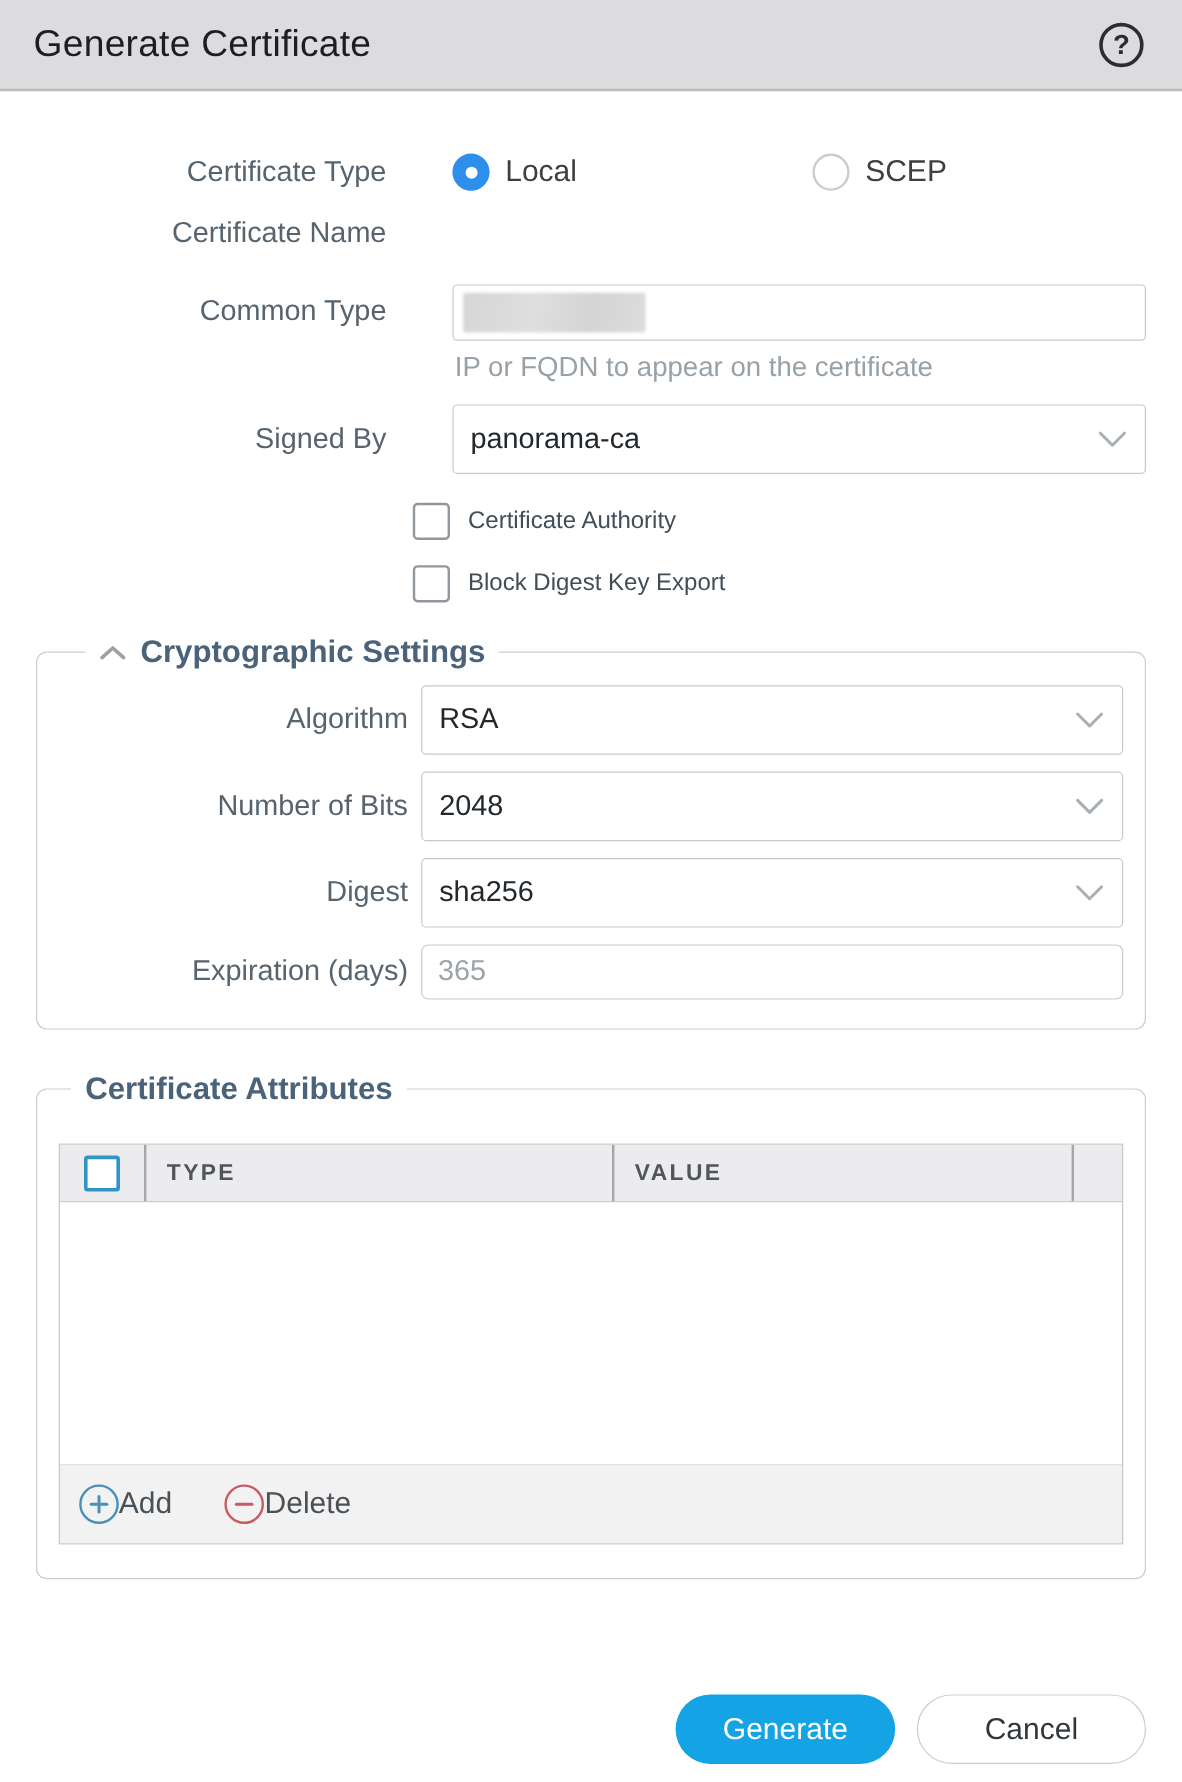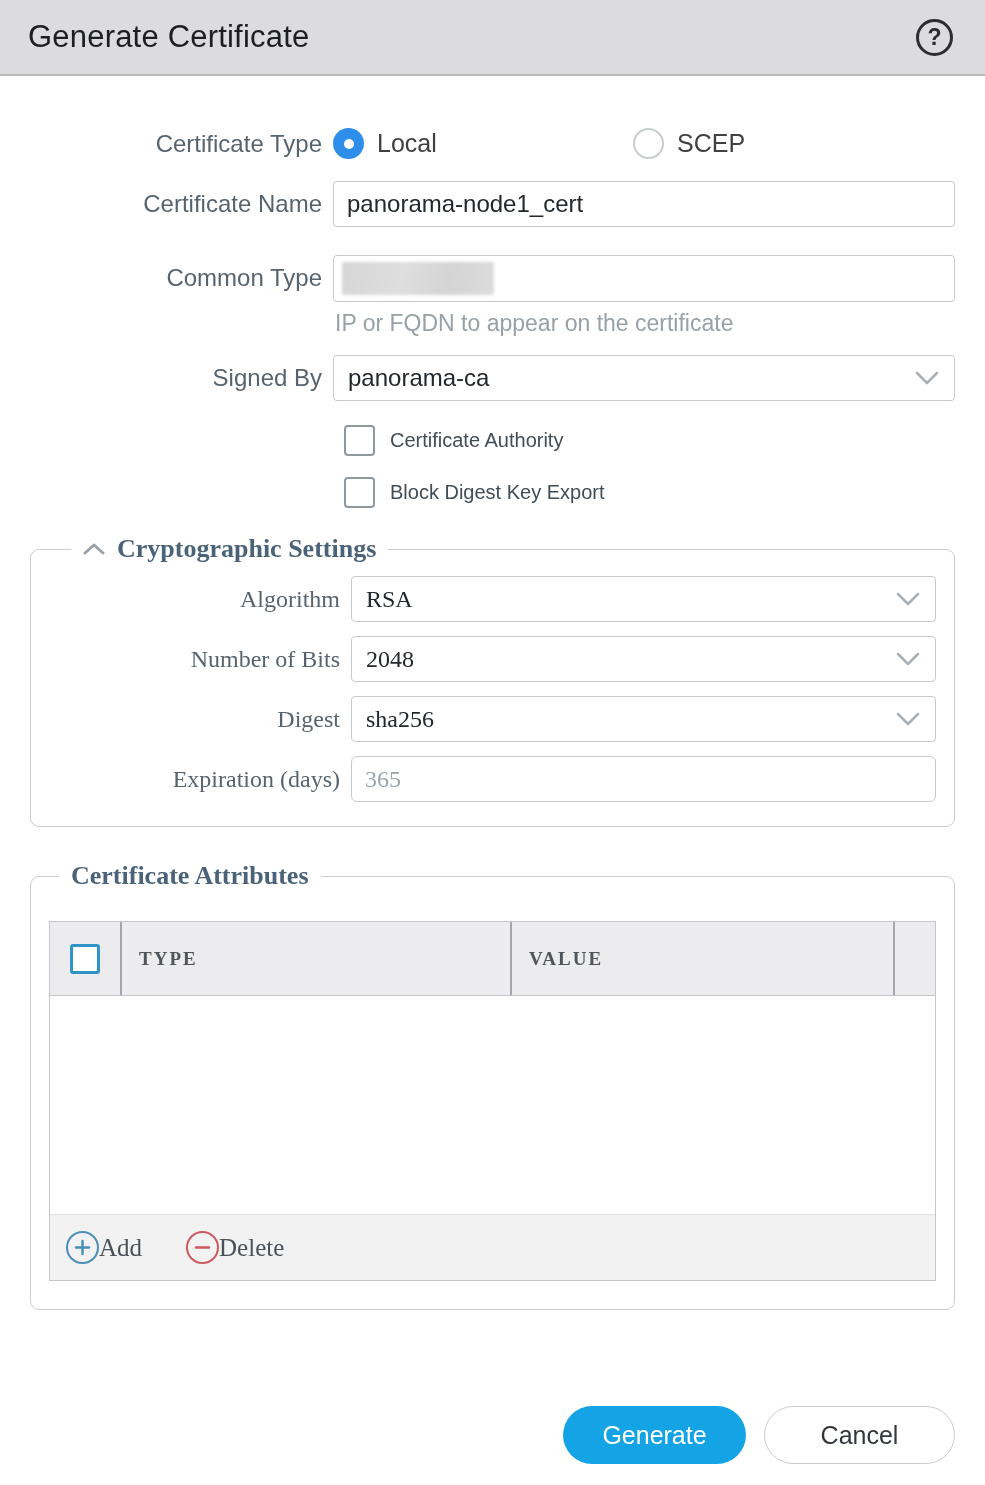--- a/index.html
+++ b/index.html
@@ -20,21 +20,21 @@
   }
   .dialog-title { font-size: 31px; color: #1c1e20; letter-spacing: 0.2px; }
   .help-icon {
     width: 37px; height: 37px; border: 3px solid #2b2d2f; border-radius: 50%;
     display: flex; align-items: center; justify-content: center;
     font-size: 23px; font-weight: bold; color: #2b2d2f; cursor: pointer;
   }
 
   
   .form-area { padding-top: 52px; }
-  .form-row { display: flex; align-items: center; margin-bottom: 22px; }
+  .form-row { display: flex; align-items: center; margin-bottom: 22px; gap: 44px; }
   .label-col {
     width: 333px; flex: none; text-align: right; padding-right: 11px;
     color: #57646f; font-size: 24px;
   }
   .control-col { flex: 1; margin-right: 30px; }
 
   .text-input {
     width: 100%; height: 46px; border: 1.5px solid #c6cacd; border-radius: 4px;
     font-family: inherit; font-size: 24px; color: #23282c; padding: 0 13px;
     outline: none; background: #fff;
@@ -68,48 +68,48 @@
     margin-left: 344px; margin-bottom: 21px; cursor: pointer;
   }
   .checkbox-box {
     width: 31px; height: 31px; border: 2.5px solid #8f989f; border-radius: 4px;
     background: #fff; flex: none;
   }
   .checkbox-label { font-size: 20px; color: #414d57; }
 
   
   .select-box {
-    height: 46px; border: 1.5px solid #c6cacd; border-radius: 4px; background: #fff;
+    height: 58px; border: 1.5px solid #c6cacd; border-radius: 4px; background: #fff;
     display: flex; align-items: center; justify-content: space-between;
     padding: 0 14px; font-size: 24px; color: #23282c; cursor: pointer;
   }
 
   
   fieldset {
     border: 1.5px solid #caced1; border-radius: 9px;
-    margin: 0 30px; padding: 12px 18px 24px; font-family: Liberation Serif, serif;
+    margin: 0 30px; padding: 12px 18px 24px;
   }
   fieldset legend {
     margin-left: 22px; padding: 0 12px;
     font-size: 26px; font-weight: bold; color: #4a6379;
     display: flex; align-items: center; gap: 12px;
   }
   .fs-crypto { margin-top: 26px; }
   .fs-attrs { margin-top: 34px; padding: 16px 18px 28px; }
 
   .crypto-row { display: flex; align-items: center; margin-bottom: 14px; }
   .crypto-row:last-child { margin-bottom: 0; }
   .crypto-label { width: 302px; flex: none; text-align: right; padding-right: 11px; font-size: 24px; color: #57646f; }
   .crypto-control { flex: 1; }
   .crypto-row .text-input { border-radius: 6px; }
 
   
   .attr-table { border: 1.5px solid #c3c7ca; margin-top: 14px; }
   .attr-thead {
-    display: flex; align-items: stretch; height: 74px; background: #ececee;
+    display: flex; align-items: stretch; height: 48px; background: #ececee;
     border-bottom: 1.5px solid #c3c7ca;
   }
   .th { display: flex; align-items: center; font-size: 19px; font-weight: bold; letter-spacing: 2px; color: #4f555b; }
   .th-check { width: 70px; justify-content: center; }
   .th-type { width: 390px; border-left: 2px solid #a3a7ab; padding-left: 17px; }
   .th-value { flex: 1; border-left: 2px solid #a3a7ab; padding-left: 17px; }
   .th-end { width: 42px; border-left: 2px solid #a3a7ab; }
   .select-all-box {
     width: 30px; height: 30px; border: 3.5px solid #2e95c6; border-radius: 3px;
     background: #fff; cursor: pointer;
@@ -157,23 +157,20 @@
       </div>
       <div class="radio-option">
         <span class="radio-circle unselected"></span>
         <span class="radio-label">SCEP</span>
       </div>
     </div>
   </div>
 
   <div class="form-row" style="margin-bottom:28px;">
     <div class="label-col">Certificate Name</div>
-    <div class="control-col">
-      <input class="text-input" type="text" value="panorama-node1_cert" style="">
-    </div>
   </div>
 
   <div class="form-row" style="margin-bottom:18px; align-items:flex-start;">
     <div class="label-col" style="padding-top:9px;">Common Type</div>
     <div class="control-col">
       <div class="input-wrap">
         <input class="text-input" style="height: 47px;" type="text" value="">
         <div class="redacted-blur"></div>
       </div>
       <div class="helper-text">IP or FQDN to appear on the certificate</div>

